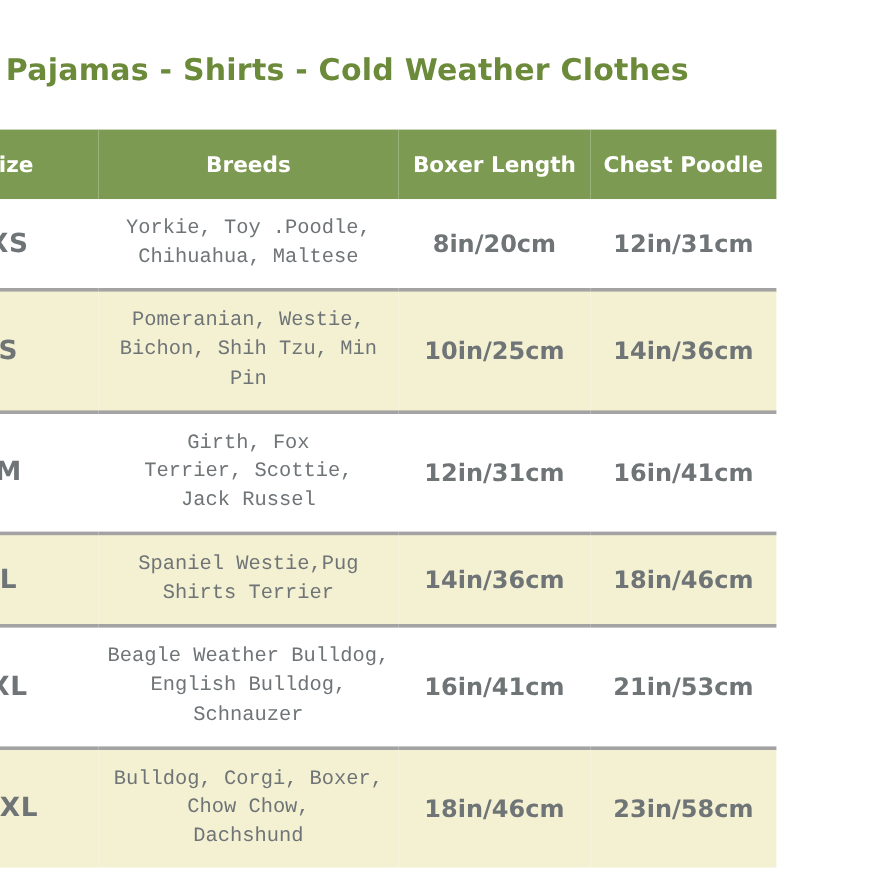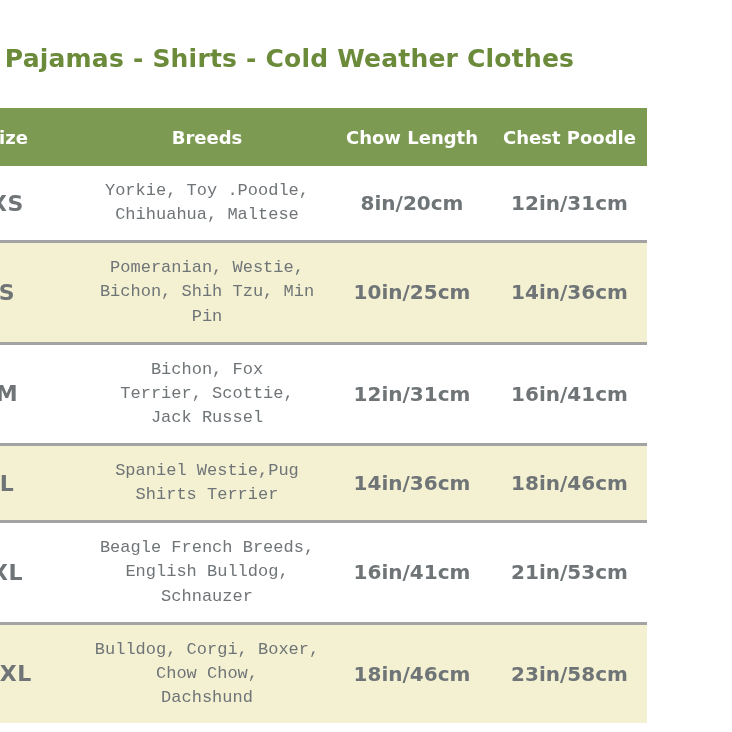--- a/index.html
+++ b/index.html
@@ -101,21 +101,21 @@
       <colgroup>
         <col class="c-size">
         <col class="c-breeds">
         <col class="c-back">
         <col class="c-chest">
       </colgroup>
       <thead>
         <tr>
           <th>Size</th>
           <th>Breeds</th>
-          <th>Chow  Length</th>
+          <th>Boxer  Length</th>
           <th>Chest Poodle</th>
         </tr>
       </thead>
       <tbody>
 
         <tr class="row-light">
           <td class="size-cell">XS</td>
           <td class="breeds-cell">
             <span class="brd-line">Yorkie, Toy .Poodle,</span>
             <span class="brd-line">Chihuahua, Maltese</span>
@@ -130,42 +130,42 @@
             <span class="brd-line">Pomeranian, Westie,</span>
             <span class="brd-line">Bichon, Shih Tzu, Min Pin</span>
           </td>
           <td class="meas-cell">10in/25cm</td>
           <td class="meas-cell">14in/36cm</td>
         </tr>
 
         <tr class="row-light">
           <td class="size-cell">M</td>
           <td class="breeds-cell">
-            <span class="brd-line">Bichon, Fox</span>
+            <span class="brd-line">Girth, Fox</span>
             <span class="brd-line">Terrier, Scottie,</span>
             <span class="brd-line">Jack Russel</span>
           </td>
           <td class="meas-cell">12in/31cm</td>
           <td class="meas-cell">16in/41cm</td>
         </tr>
 
         <tr class="row-dark">
           <td class="size-cell">L</td>
           <td class="breeds-cell">
             <span class="brd-line">Spaniel Westie,Pug</span>
             <span class="brd-line">Shirts Terrier</span>
           </td>
           <td class="meas-cell">14in/36cm</td>
           <td class="meas-cell">18in/46cm</td>
         </tr>
 
         <tr class="row-light">
           <td class="size-cell">XL</td>
           <td class="breeds-cell">
-            <span class="brd-line">Beagle French Breeds,</span>
+            <span class="brd-line">Beagle Weather Bulldog,</span>
             <span class="brd-line">English Bulldog,</span>
             <span class="brd-line">Schnauzer</span>
           </td>
           <td class="meas-cell">16in/41cm</td>
           <td class="meas-cell">21in/53cm</td>
         </tr>
 
         <tr class="row-dark">
           <td class="size-cell">XXL</td>
           <td class="breeds-cell">

